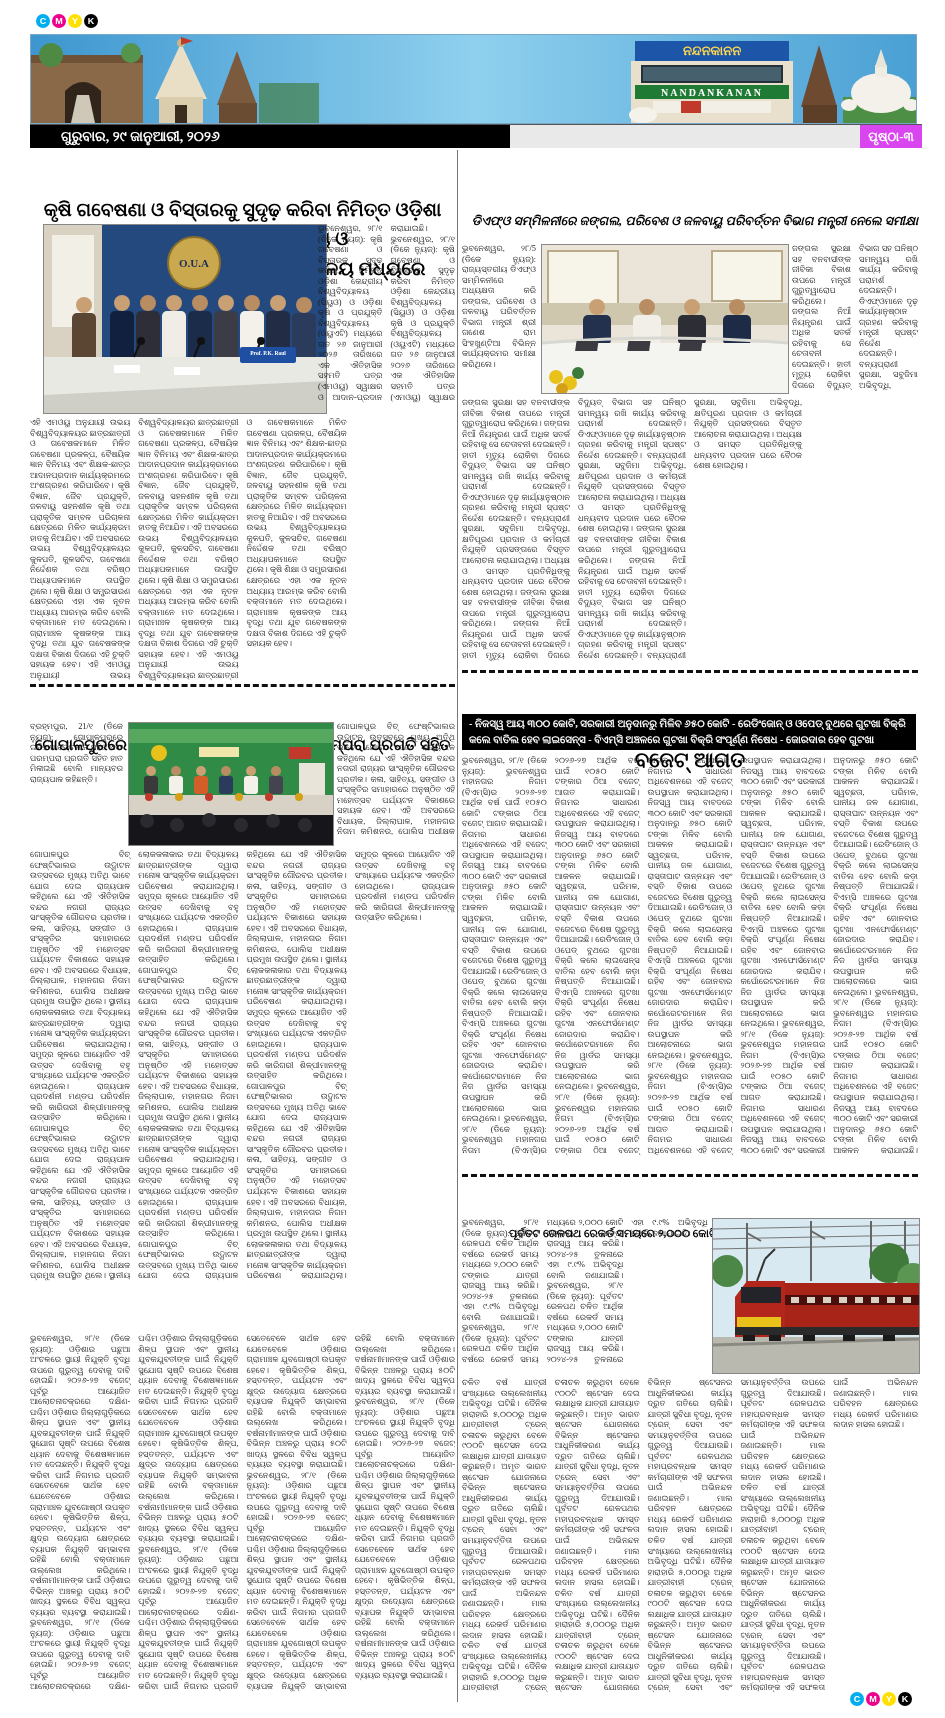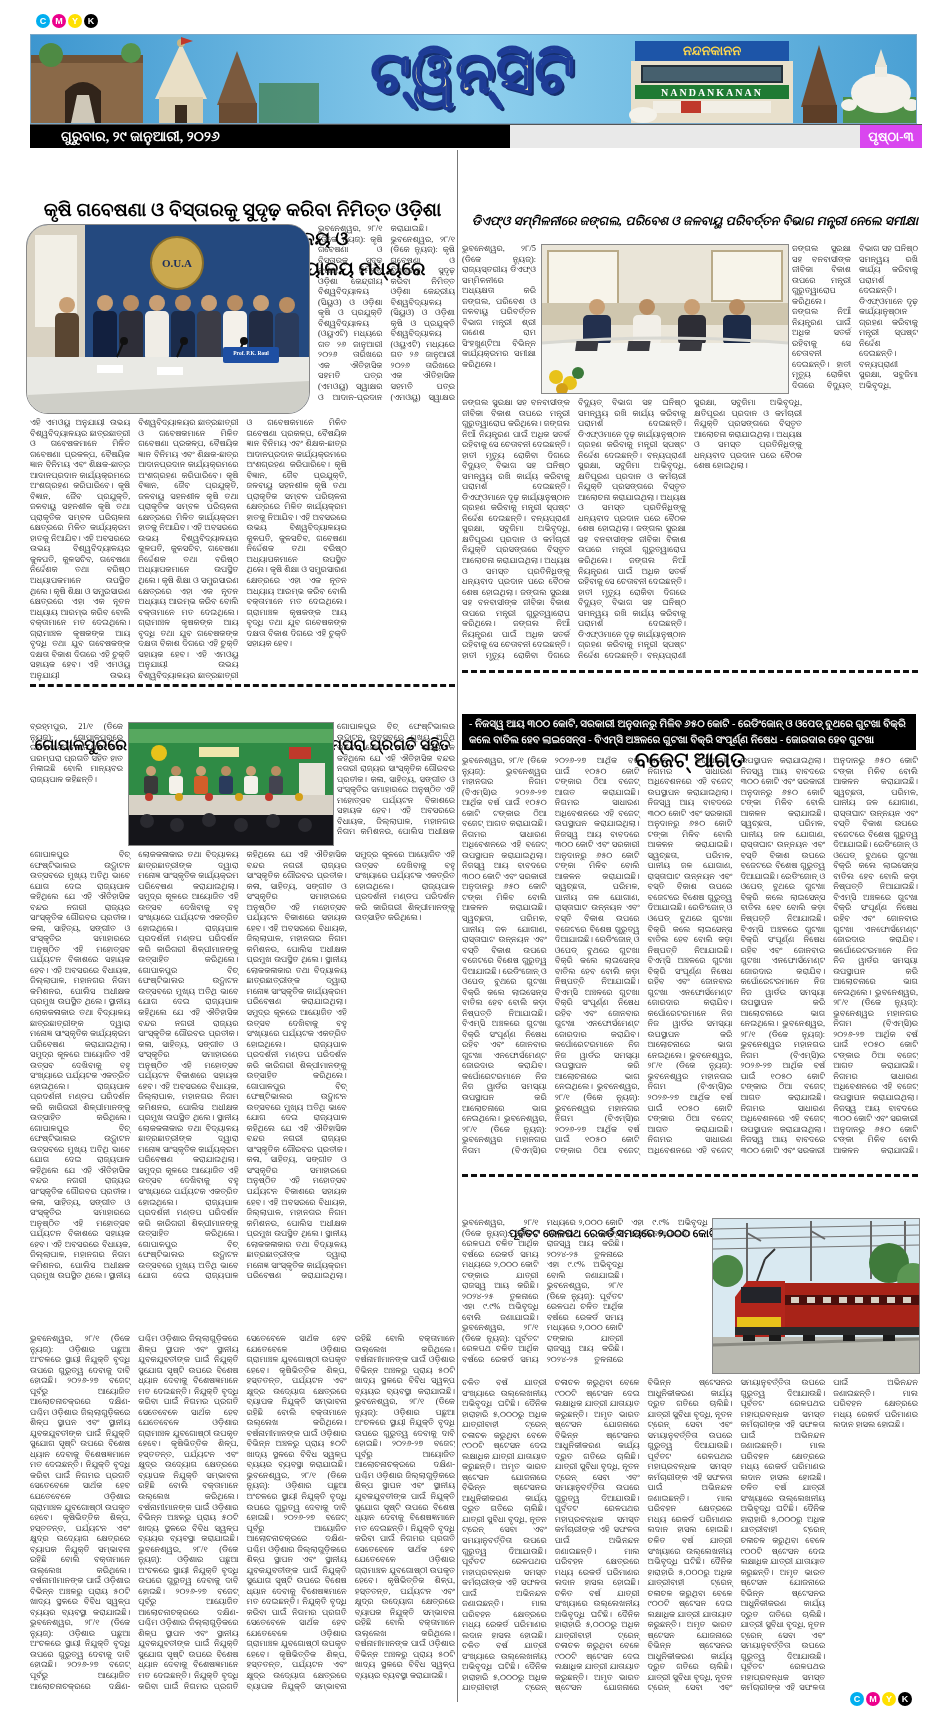--- a/index.html
+++ b/index.html
@@ -98,35 +98,34 @@
       <polygon points="788,10 806,72 770,72" fill="#6e4a30"></polygon>
       <rect x="772" y="70" width="34" height="18" fill="#5d3e27"></rect>
 
       <rect x="812" y="62" width="73" height="26" fill="#4e8f46"></rect>
       <ellipse cx="850" cy="58" rx="30" ry="20" fill="#f4f1ea"></ellipse>
       <rect x="844" y="30" width="12" height="12" fill="#efece2"></rect>
       <polygon points="850,14 856,32 844,32" fill="#e8e4d6"></polygon>
       <ellipse cx="818" cy="70" rx="8" ry="6" fill="#f4f1ea"></ellipse>
       <ellipse cx="880" cy="70" rx="8" ry="6" fill="#f4f1ea"></ellipse>
     </svg>
-    <div class="masthead">ଟ୍ୱିନ୍ସିଟି</div>
   </div>
 
   <div class="abs datebar">
     <div class="datebox">ଗୁରୁବାର, ୨୯ ଜାନୁଆରୀ, ୨୦୨୬</div>
     <div class="pagebox">ପୃଷ୍ଠା-୩</div>
   </div>
 
   <div class="abs vrule"></div>
 
   <div class="abs hl hl-a1">
     <div>କୃଷି ଗବେଷଣା ଓ ବିସ୍ତାରକୁ ସୁଦୃଢ଼ କରିବା ନିମିତ୍ତ ଓଡ଼ିଶା କେନ୍ଦ୍ରୀୟ ବିଶ୍ୱବିଦ୍ୟାଳୟ ଓ</div>
     <div>ଓଡ଼ିଶା କୃଷି ଓ ପ୍ରଯୁକ୍ତି ବିଶ୍ୱବିଦ୍ୟାଳୟ ମଧ୍ୟରେ ଐତିହାସିକ ଏମଓୟୁ</div>
   </div>
-  <div class="abs photo" style="left:26px;top:224px;width:282px;height:188px;border-radius:22px;">
+  <div class="abs photo" style="left:43px;top:224px;width:282px;height:188px;">
     <svg width="282" height="188" viewBox="0 0 282 188">
       <rect width="282" height="188" fill="#1c3a6b"></rect>
       <rect x="0" y="0" width="58" height="188" fill="#d9d2c2"></rect>
       <rect x="8" y="10" width="42" height="92" fill="#f2efe6"></rect>
       <rect x="58" y="0" width="224" height="132" fill="#24497f"></rect>
       <circle cx="150" cy="38" r="26" fill="#caa84e" stroke="#8a6f2a" stroke-width="2"></circle>
       <text x="150" y="42" font-size="11" font-weight="bold" fill="#1c2f5e" text-anchor="middle">O.U.A</text>
       <g>
         <circle cx="40" cy="80" r="8" fill="#c99f74"></circle>
           <rect x="28" y="88" width="24" height="48" rx="5" fill="#5a4632"></rect>

